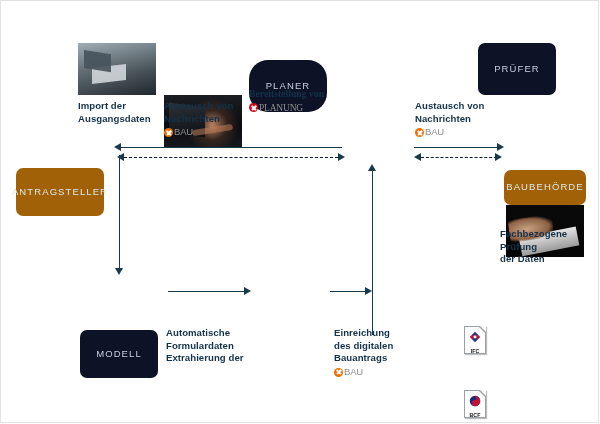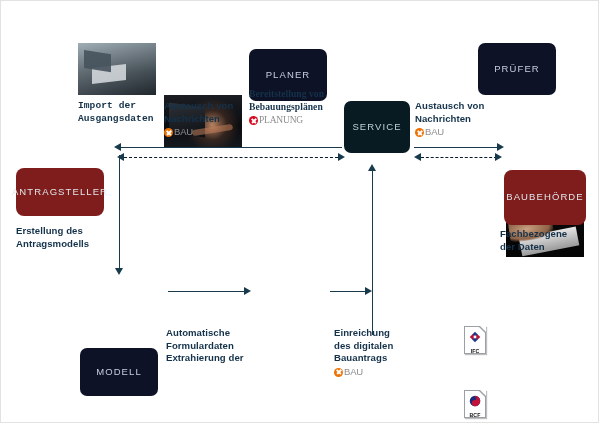--- a/index.html
+++ b/index.html
@@ -25,21 +25,21 @@
   .rolebox{
     display:flex;align-items:center;justify-content:center;
     border-radius:7px;
     letter-spacing:1.1px;
     font-size:9.5px;
     color:#cdd6dd;
     text-align:center;
     line-height:1.1;
   }
   .rolebox.dark{background:#0d1226;color:#c6cede;}
-  .rolebox.slate{background:#7f1d1d;color:#dde6ea;border-radius:8px;}
+  .rolebox.slate{background:#a16207;color:#dde6ea;}
   .rolebox.service{background:#081a22;color:#bcd2d8;}
   .rolebox.green{
     background:#1f7d16;color:#ffffff;border-radius:8px;
     font-size:10.5px;letter-spacing:0.2px;font-weight:400;
   }
 
   
   .caption{
     font-size:9.6px;line-height:12.6px;
     color:#14324a;font-weight:bold;
@@ -144,63 +144,59 @@
 </head>
 <body>
 
 <div id="canvas">
   <div class="frame"></div>
 
   <div class="abs photo ph-meeting" style="left:78px;top:43px;width:78px;height:52px;"></div>
 
   <div class="abs photo ph-laptop-hands" style="left:164px;top:43px;width:78px;height:52px;"></div>
 
-  <div class="abs rolebox dark" style="left:249px;top:49px;width:78px;height:52px;">
+  <div class="abs rolebox dark" style="left:249px;top:60px;width:78px;height:52px;border-radius:19px;">
     <span>PLANER</span>
   </div>
 
   <div class="abs rolebox dark" style="left:478px;top:43px;width:78px;height:52px;">
     <span>PRÜFER</span>
   </div>
 
-  <div class="abs caption" style="left:78px;top:100px;width:84px;font-family:Liberation Mono, monospace;">
+  <div class="abs caption" style="left:78px;top:100px;width:84px;">
     <div>Import der</div>
     <div>Ausgangsdaten</div>
   </div>
 
   <div class="abs caption" style="left:164px;top:100px;width:84px;">
     <div>Austausch von</div>
     <div>Nachrichten</div>
     <div class="xlogo">
       <span class="xbadge orange"></span>
       <span class="xname">BAU</span>
     </div>
   </div>
 
   <div class="abs caption" style="left:249px;top:88px;width:92px;font-family:Liberation Serif, serif;">
     <div>Bereitstellung von</div>
-    <div>Bebauungsplänen</div>
     <div class="xlogo">
       <span class="xbadge red"></span>
       <span class="xname">PLANUNG</span>
     </div>
   </div>
 
   <div class="abs caption" style="left:415px;top:100px;width:86px;">
     <div>Austausch von</div>
     <div>Nachrichten</div>
     <div class="xlogo">
       <span class="xbadge orange"></span>
       <span class="xname">BAU</span>
     </div>
   </div>
 
-  <div class="abs rolebox service" style="left:344px;top:101px;width:66px;height:52px;">
-    <span>SERVICE</span>
-  </div>
 
   <div class="abs photo ph-keyboard" style="left:506px;top:101px;width:78px;height:52px;"></div>
 
   <div class="abs hline" style="left:120px;top:147px;width:222px;"></div>
   <div class="abs arrowhead ah-left" style="left:114px;top:143px;"></div>
 
   <div class="abs dashline" style="left:124px;top:157px;width:214px;"></div>
   <div class="abs arrowhead ah-left" style="left:117px;top:153px;"></div>
   <div class="abs arrowhead ah-right" style="left:338px;top:153px;"></div>
 
@@ -208,27 +204,23 @@
   <div class="abs arrowhead ah-right" style="left:497px;top:143px;"></div>
 
   <div class="abs dashline" style="left:421px;top:157px;width:76px;"></div>
   <div class="abs arrowhead ah-left" style="left:414px;top:153px;"></div>
   <div class="abs arrowhead ah-right" style="left:495px;top:153px;"></div>
 
   <div class="abs rolebox slate" style="left:16px;top:168px;width:88px;height:48px;">
     <span>ANTRAGSTELLER</span>
   </div>
 
-  <div class="abs caption" style="left:16px;top:225px;width:100px;">
-    <div>Erstellung des</div>
-    <div>Antragsmodells</div>
-  </div>
-
-
-  <div class="abs rolebox slate" style="left:504px;top:170px;width:82px;height:55px;">
+
+
+  <div class="abs rolebox slate" style="left:504px;top:170px;width:82px;height:35px;">
     <span>BAUBEHÖRDE</span>
   </div>
 
   <div class="abs fileicon" style="left:464px;top:170px;">
     <span class="corner"></span>
     <span class="glyph">
       <svg width="14" height="14" viewBox="0 0 40 40">
         <g transform="translate(20,20)">
           <path d="M0,-15 L8,-7 L0,1 L-8,-7 Z" fill="#1b3a8c"></path>
           <path d="M15,0 L7,8 L-1,0 L7,-8 Z" fill="#b3123a"></path>
@@ -248,30 +240,31 @@
         <circle cx="20" cy="20" r="15" fill="#1b2a7a"></circle>
         <path d="M20,5 a15,15 0 0,1 0,30 a9,9 0 0,1 0,-18 a4,4 0 0,0 0,-8 Z" fill="#c1123a"></path>
         <path d="M20,12 a8,8 0 0,1 0,16 a4,4 0 0,0 0,-8 Z" fill="#ffffff" opacity="0.0"></path>
       </svg>
     </span>
     <span class="tag">BCF</span>
   </div>
 
   <div class="abs caption" style="left:500px;top:228px;width:92px;">
     <div>Fachbezogene</div>
+    <div>Prüfung</div>
     <div>der Daten</div>
   </div>
 
   <div class="abs vline" style="left:119px;top:155px;height:115px;"></div>
   <div class="abs arrowhead ah-down" style="left:115px;top:268px;"></div>
 
   <div class="abs vline" style="left:372px;top:170px;height:165px;"></div>
   <div class="abs arrowhead ah-up" style="left:368px;top:164px;"></div>
 
-  <div class="abs rolebox dark" style="left:80px;top:348px;width:78px;height:48px;">
+  <div class="abs rolebox dark" style="left:80px;top:330px;width:78px;height:48px;">
     <span>MODELL</span>
   </div>
 
   <div class="abs hline" style="left:168px;top:291px;width:78px;"></div>
   <div class="abs arrowhead ah-right" style="left:244px;top:287px;"></div>
 
   <div class="abs caption" style="left:166px;top:327px;width:84px;">
     <div>Automatische</div>
     <div>Formulardaten</div>
     <div>Extrahierung der</div>

